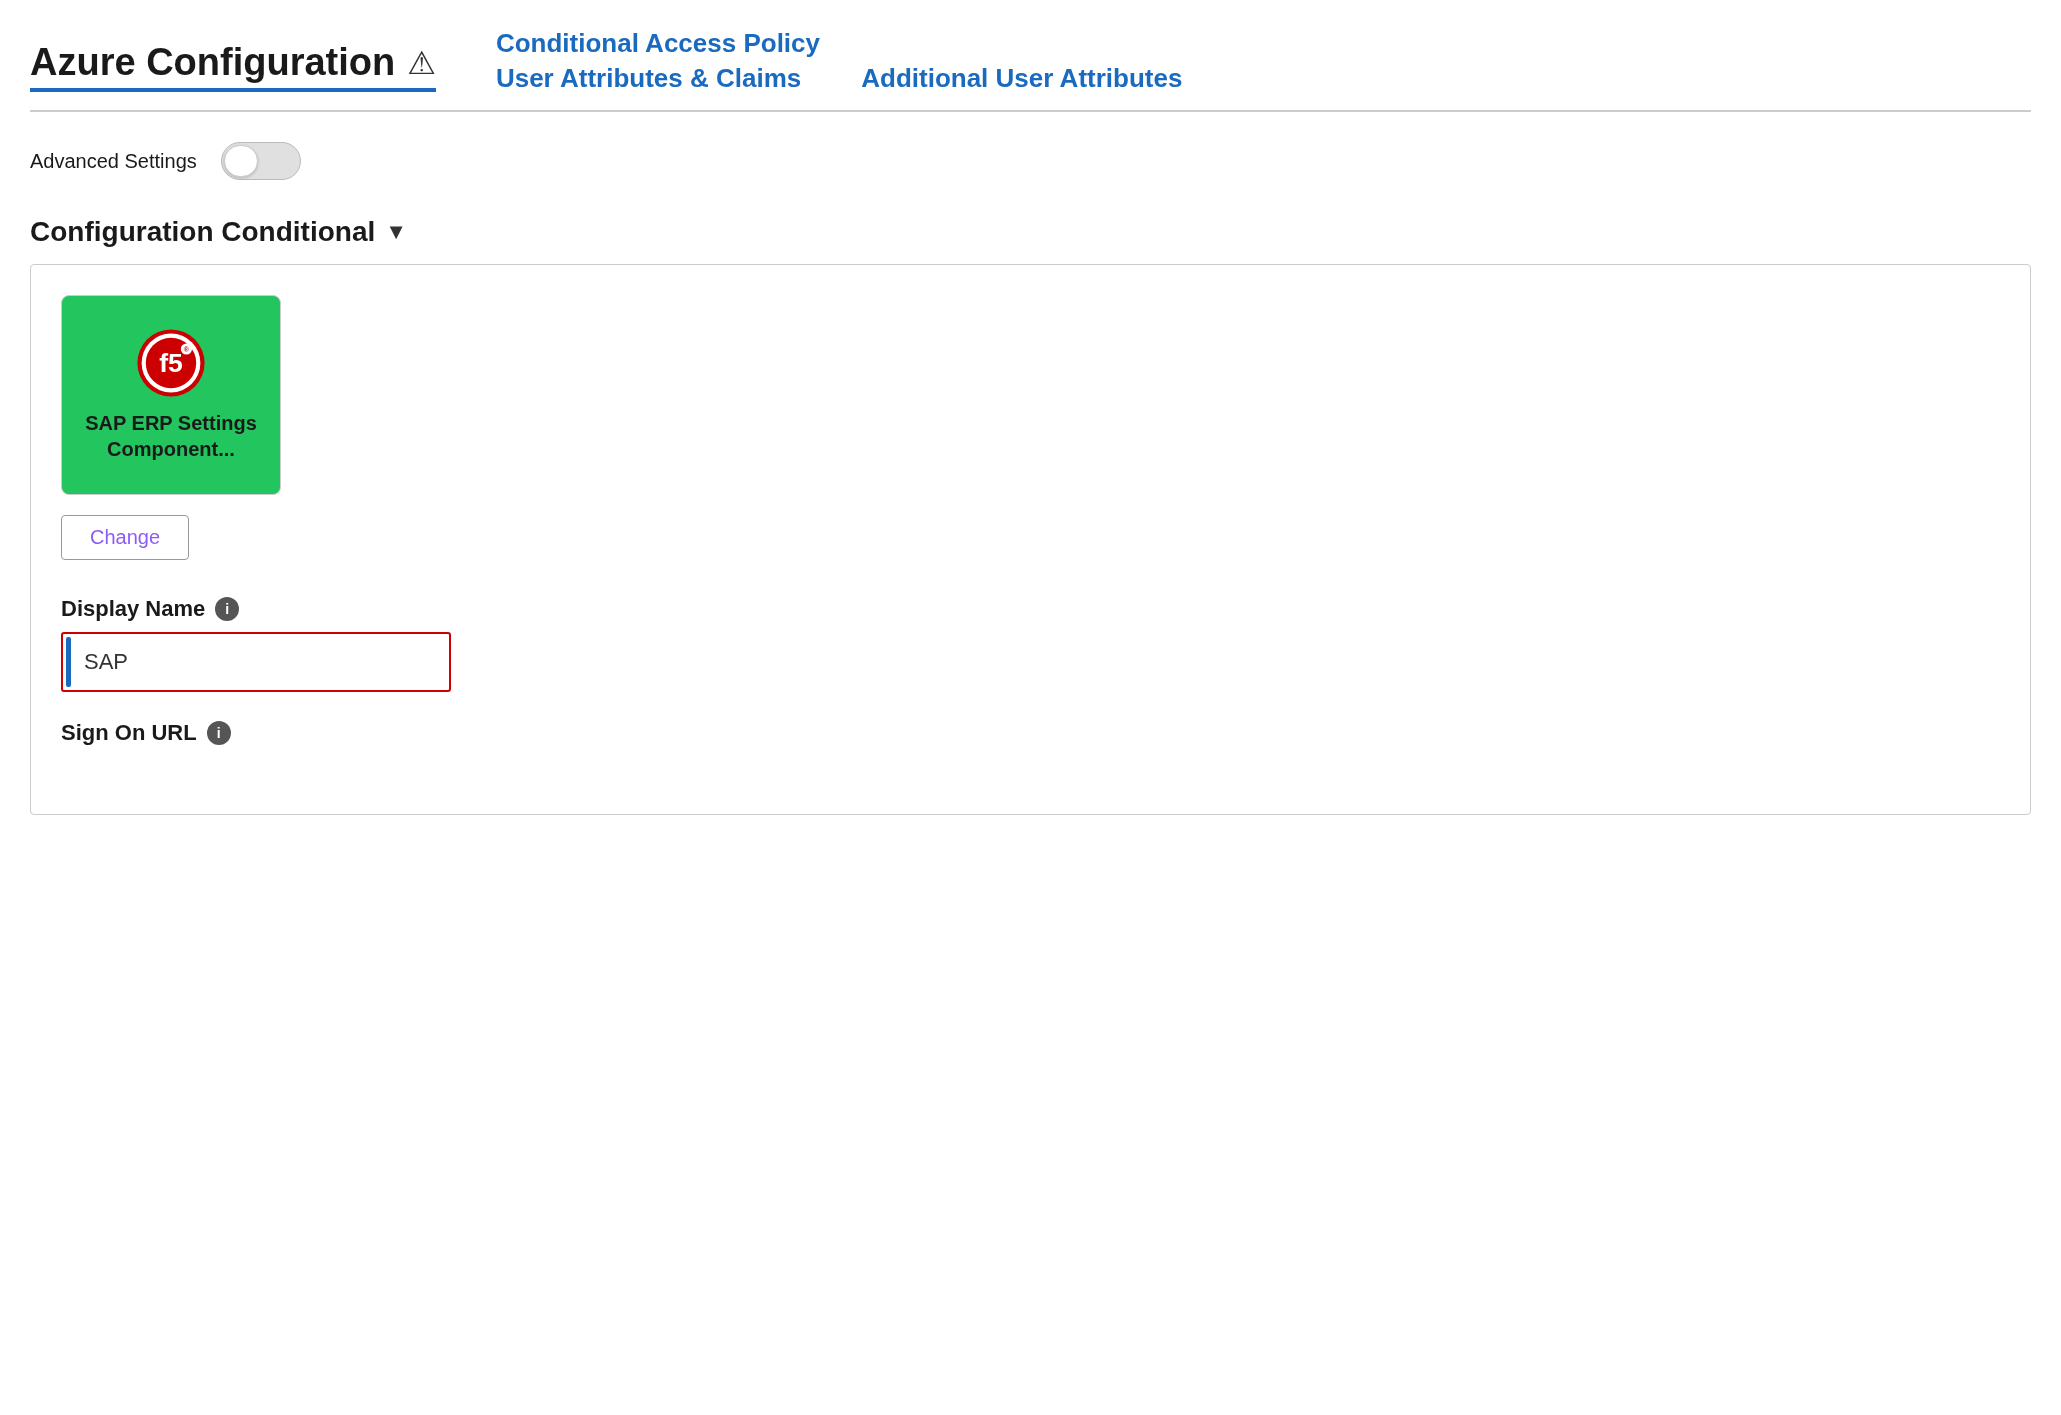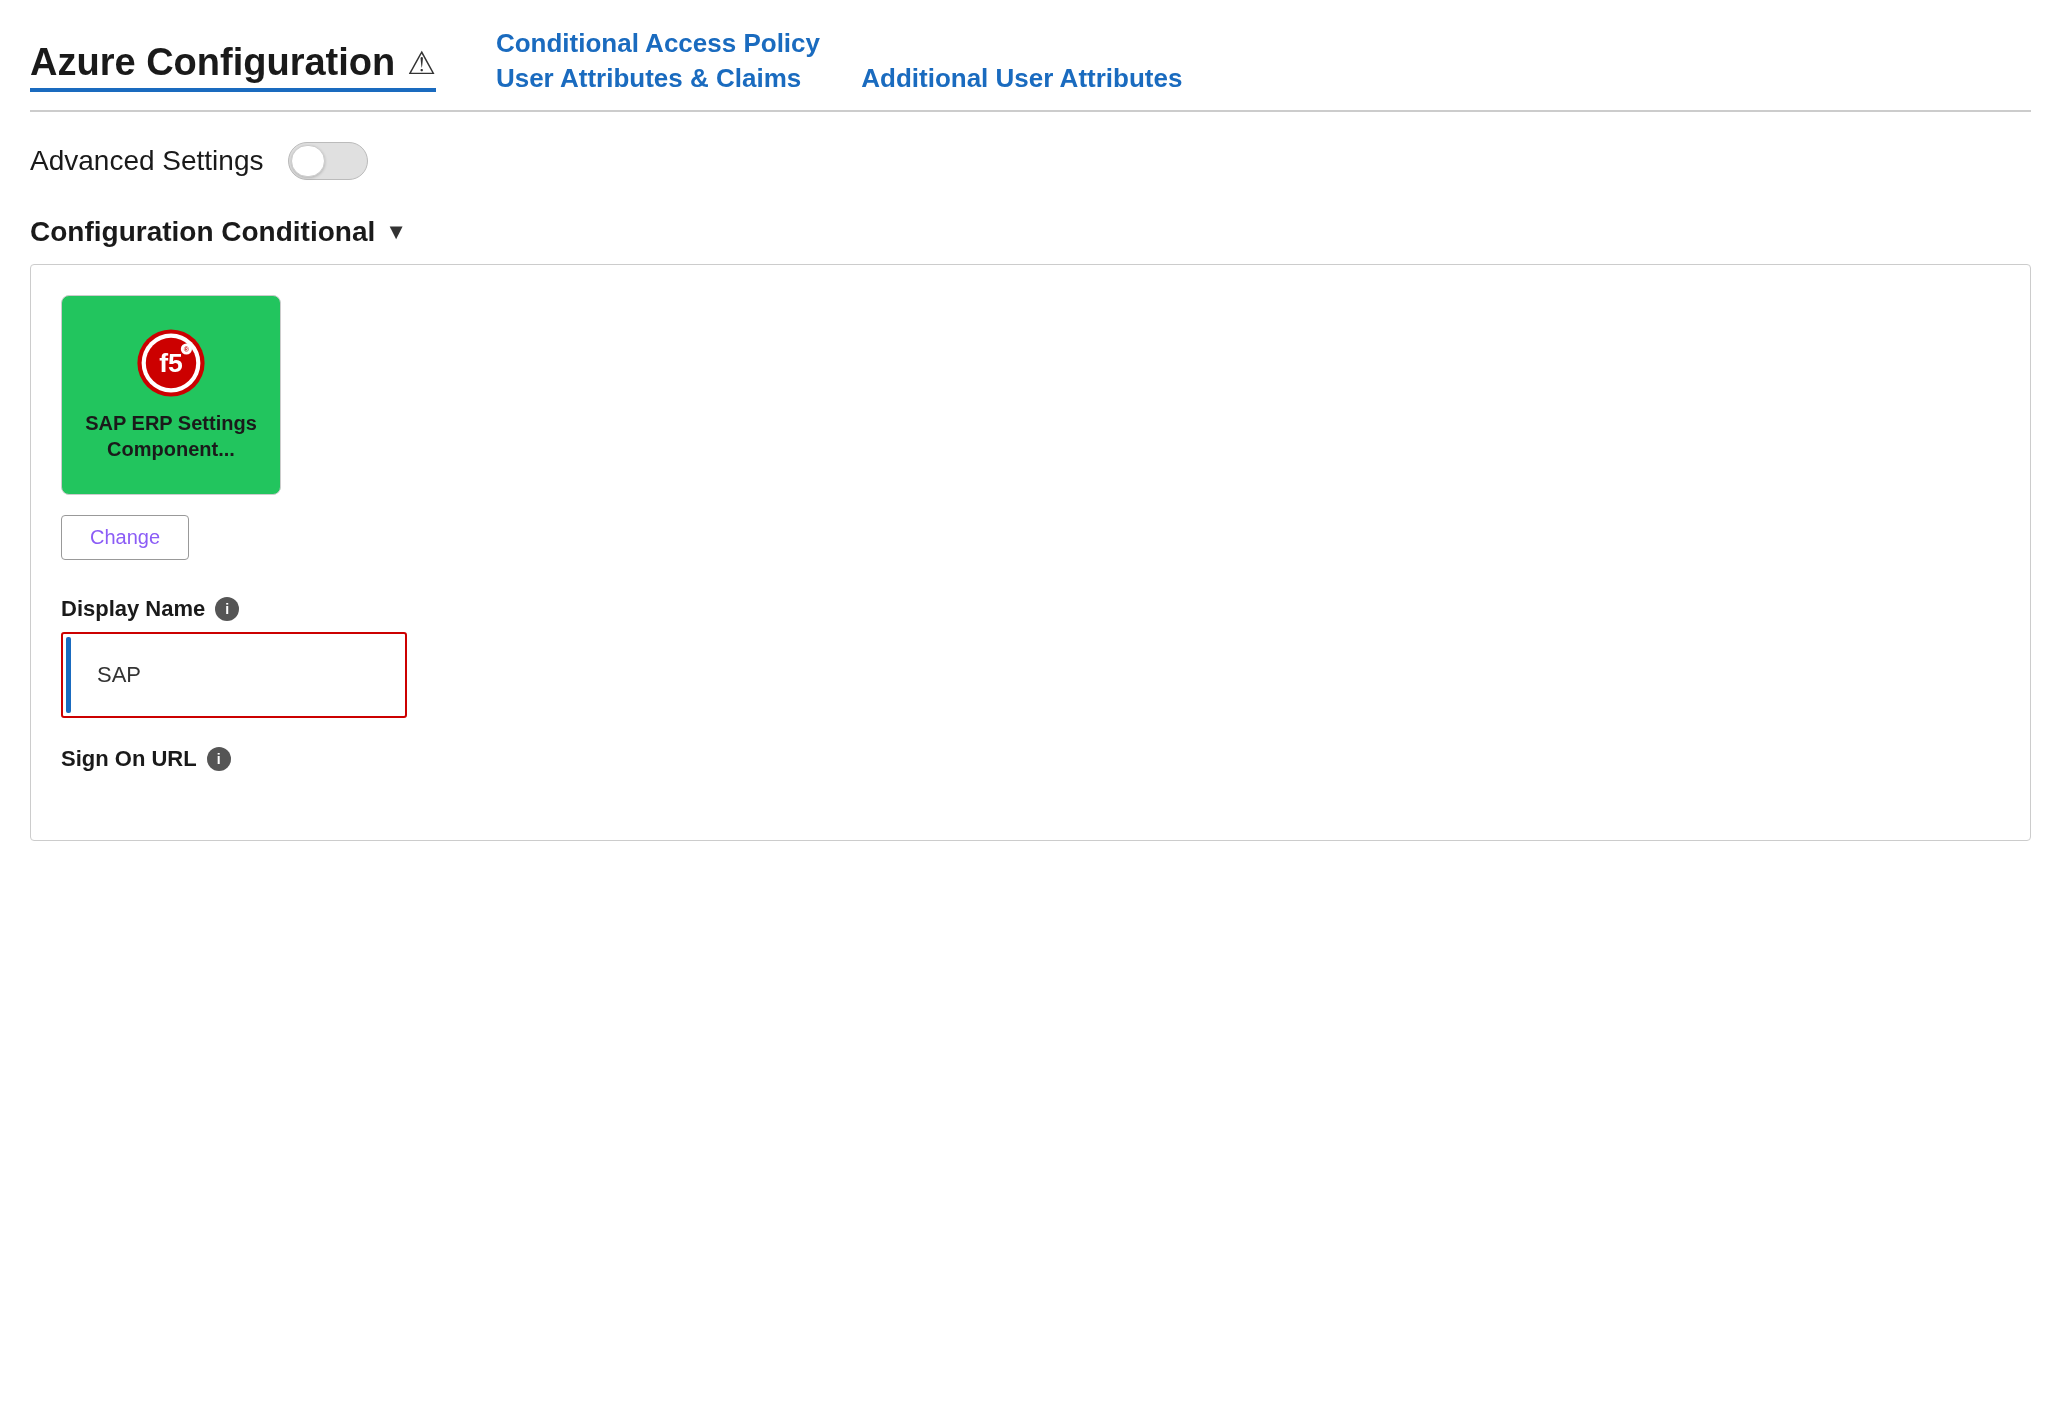--- a/index.html
+++ b/index.html
@@ -79,21 +79,21 @@
     }
 
     .advanced-settings-row {
       display: flex;
       align-items: center;
       gap: 24px;
       margin-bottom: 36px;
     }
 
     .advanced-settings-label {
-      font-size: 28px;
+      font-size: 20px;
       color: #1a1a1a;
     }
 
     .toggle-switch {
       width: 80px;
       height: 38px;
       background: #e0e0e0;
       border-radius: 19px;
       position: relative;
       cursor: pointer;
@@ -261,21 +261,21 @@
     </div>
 
     <button class="change-button">Change</button>
 
     <div class="field-section">
       <div class="field-label-row">
         <span class="field-label">Display Name</span>
         <div class="info-icon">i</div>
       </div>
       <div style="width: 100%;">
-        <div style="display: inline-block; border: 2.5px solid #cc0000; border-radius: 3px; padding: 16px; position: relative; width: 346px;">
+        <div style="display: inline-block; border: 2.5px solid #cc0000; border-radius: 3px; padding: 3px; position: relative; width: 390px;">
           <div style="position: absolute; left: 3px; top: 3px; bottom: 3px; width: 5px; background: #1a6bbf; border-radius: 2px;"></div>
           <input type="text" style="width: 100%; padding: 12px 12px 12px 18px; font-size: 22px; border: none; outline: none; color: rgb(51, 51, 51);" value="SAP">
         </div>
         <div style="display: inline-block; width: calc(100% - 400px); margin-left: 0;">
           
         </div>
       </div>
     </div>
 
     <div class="field-section">

